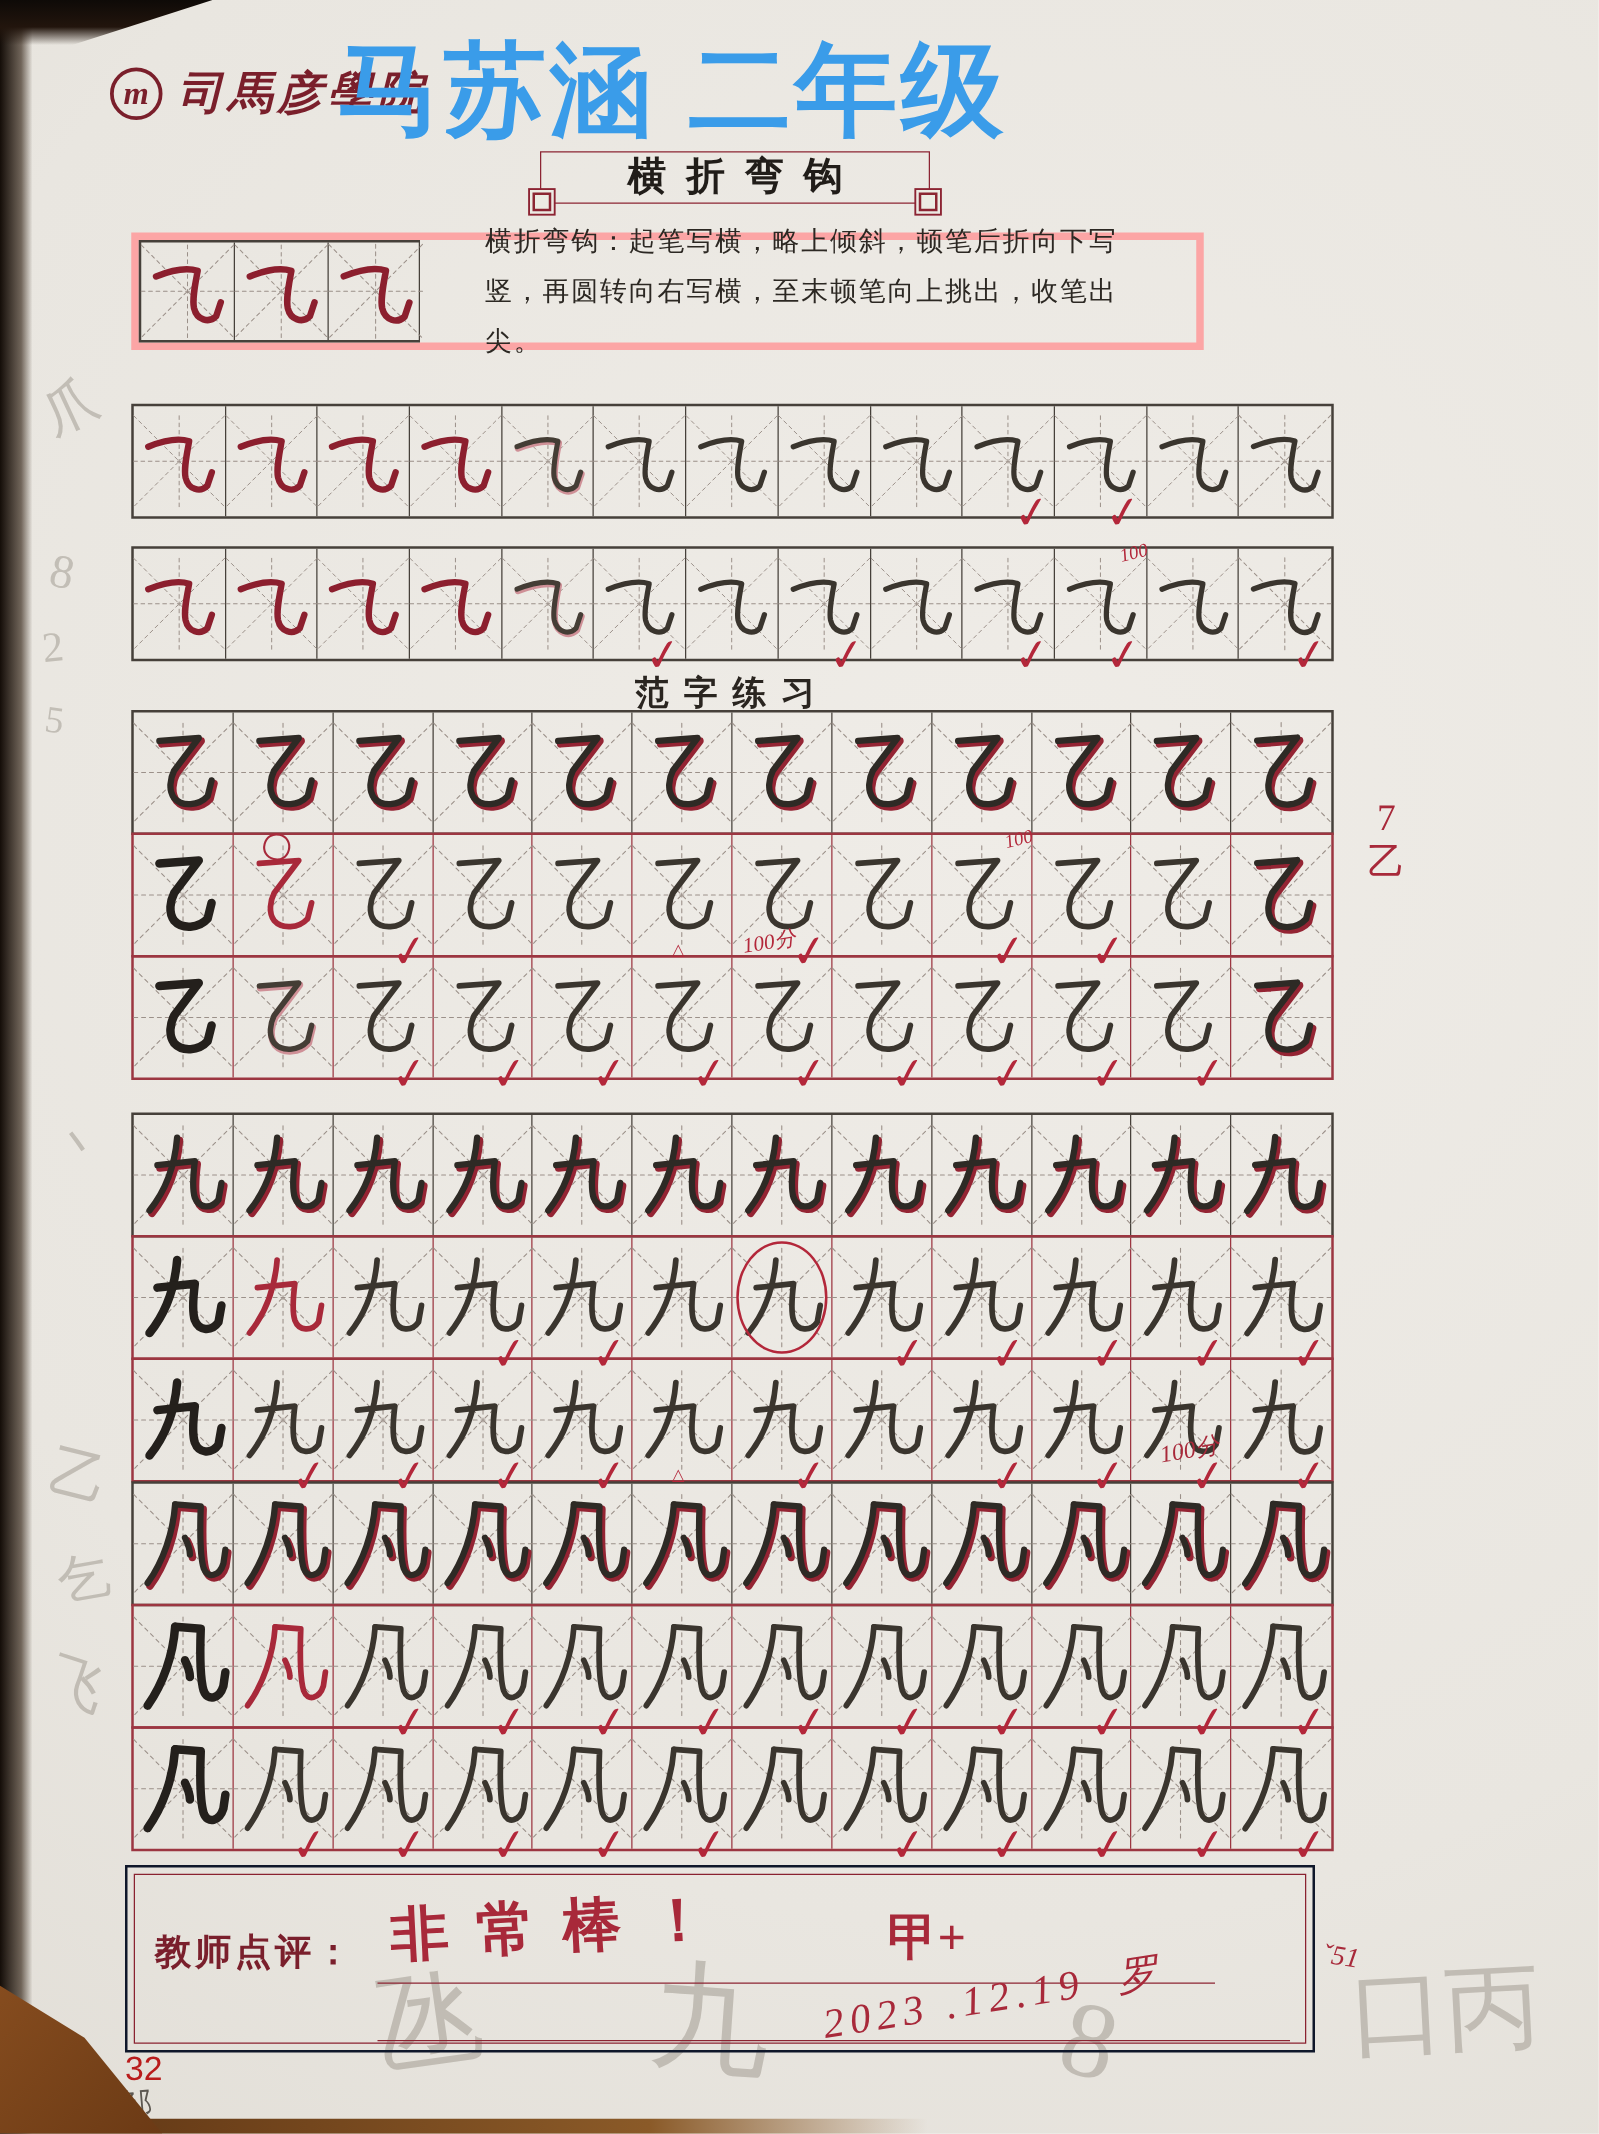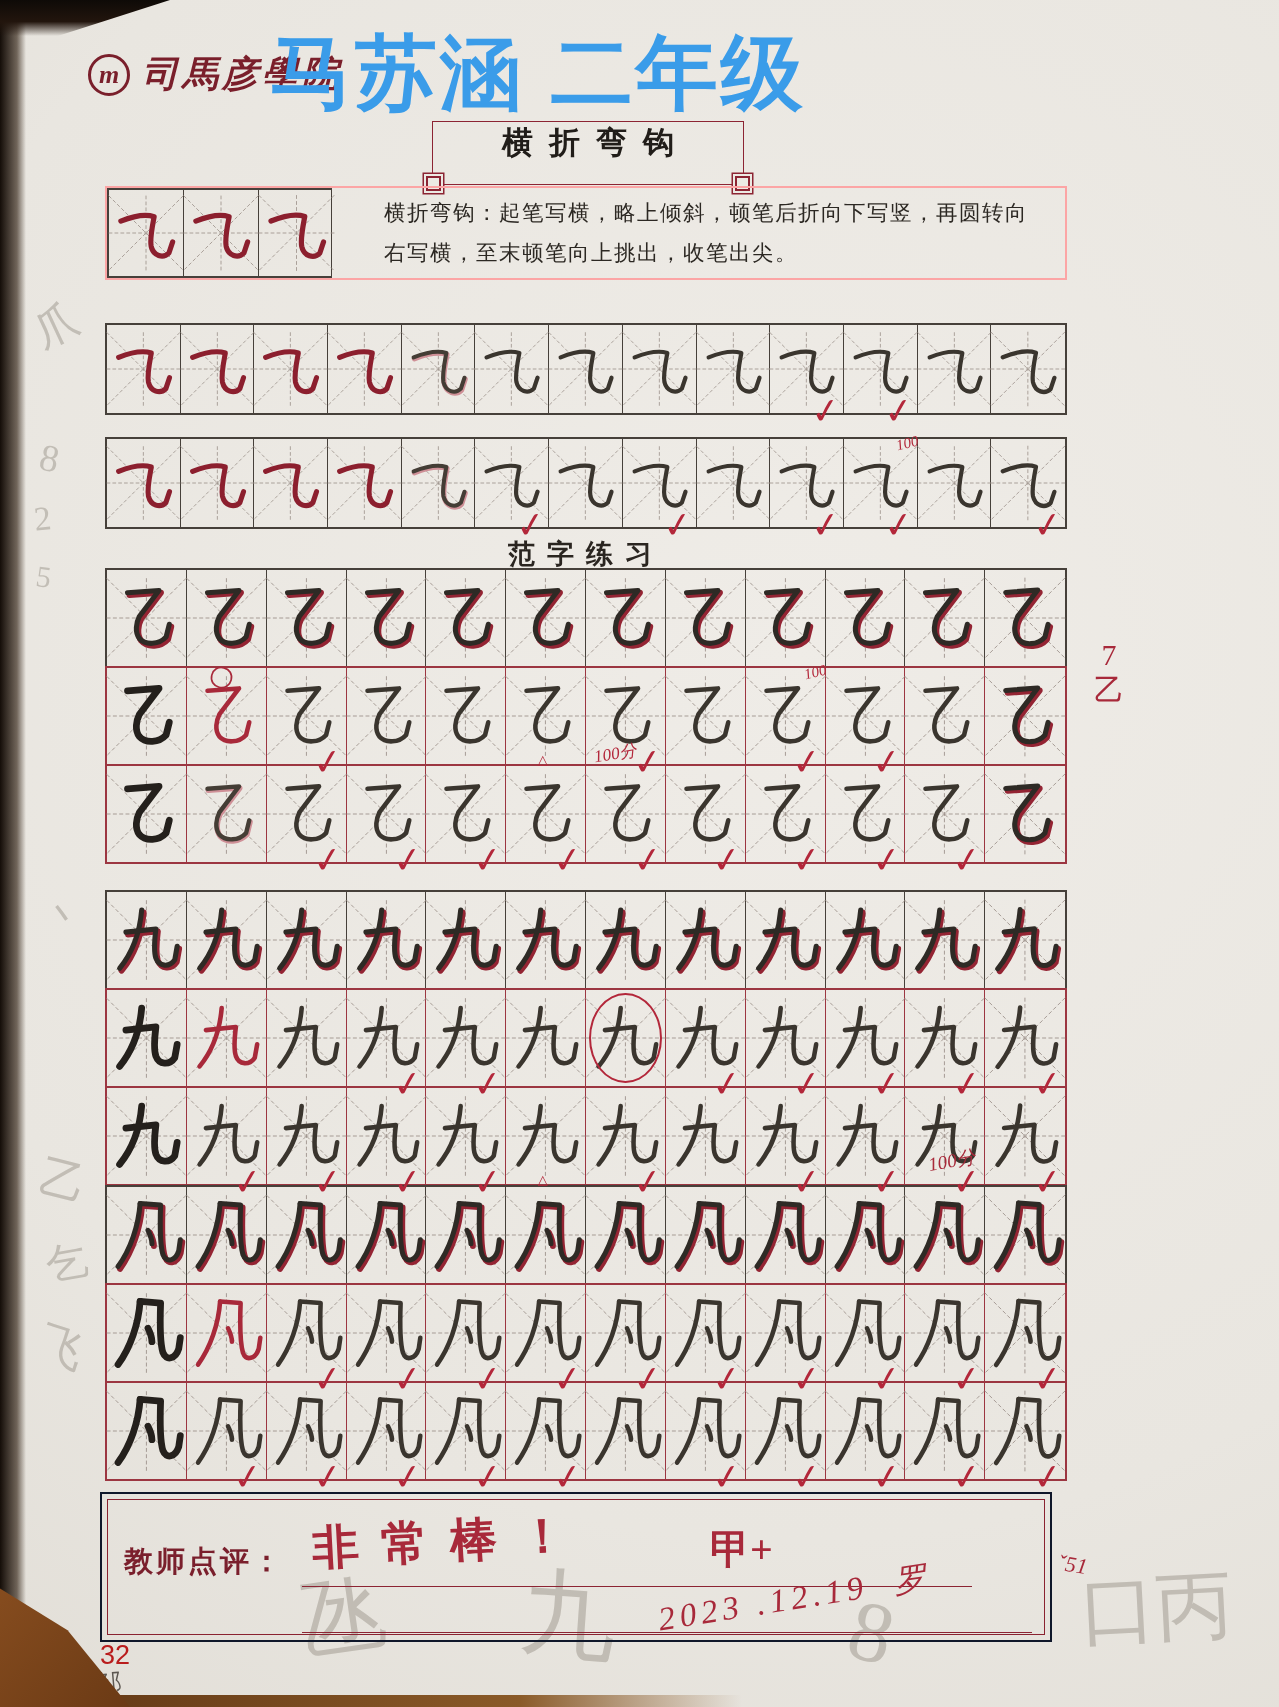--- a/index.html
+++ b/index.html
@@ -30,22 +30,22 @@
   .logo-mark { width:42px; height:42px; border:3px solid #7a1f2b; border-radius:50%;
     color:#7a1f2b; font:italic 700 26px "Liberation Serif",serif;
     display:flex; align-items:center; justify-content:center; }
   .logo-text { color:#7a1f2b; font-weight:700; font-size:36px; letter-spacing:4px;
     font-style:italic; }
   #student-overlay { position:absolute; left:270px; top:30px; z-index:40;
     color:#3a9ce9; font:800 82px/1.05 "Liberation Sans","DejaVu Sans",sans-serif;
     letter-spacing:3px; white-space:nowrap; }
 
   
-  #title-frame { position:absolute; left:432px; top:121px; width:312px; height:64px;
-    border:1.6px solid #8c2433; display:flex; align-items:flex-start; justify-content:center; }
+  #title-frame { position:absolute; left:432px; top:121px; width:312px; height:42px;
+    border:1.6px solid #8c2433; display:flex; align-items:flex-end; justify-content:center; }
   #title-frame::before, #title-frame::after { content:""; position:absolute; width:11px; height:11px;
     border:2px solid #8c2433; background:#eceae4;
     box-shadow:0 0 0 2px #eceae4, 0 0 0 3.5px #8c2433; bottom:-7px; }
   #title-frame::before { left:-7px; }
   #title-frame::after { right:-7px; }
   .title-text { font-size:31px; color:#211d19; letter-spacing:16px; font-weight:600;
     padding-left:16px; }
 
   
   .grid-row { display:grid; --bc:#46403a; border:2px solid var(--bc); background:transparent; }
@@ -73,22 +73,22 @@
     font-style:italic; transform:rotate(-14deg); z-index:3; }
   .mk-100fen { position:absolute; top:-24px; left:8px; color:#b3273a; font-size:17px;
     font-style:italic; transform:rotate(-9deg); z-index:3; white-space:nowrap; }
   .mk-tri { position:absolute; bottom:-4px; left:40%; color:#b3273a; font-size:13px; z-index:3; }
   .mk-blot { position:absolute; top:-6px; left:28%; color:#a8293a; font-size:24px; font-weight:700;
     z-index:3; transform:rotate(14deg); }
 
   
   .sec-title { position:absolute; left:105px; width:962px; text-align:center;
     font-size:27px; font-weight:600; letter-spacing:12px; color:#2a2520; }
-  #intro-row { position:absolute; left:105px; top:186px; width:962px; height:94px;
-    border:2px solid #fca5a5; display:flex; }
+  #intro-row { position:absolute; left:105px; top:186px; width:858px; height:94px;
+    border:6px solid #fca5a5; display:flex; }
   #intro-cells { display:grid; grid-template-columns:repeat(3,75px); width:225px; height:100%;
     --bc:#46403a; border-right:1.5px solid var(--bc); }
   #intro-text { flex:1; padding:10px 26px 8px 52px; font-size:21.5px; line-height:1.85;
     color:#2c2823; letter-spacing:1.5px; display:flex; align-items:center; }
   #row-sA { position:absolute; left:105px; top:323px; width:962px; }
   #row-sB { position:absolute; left:105px; top:437px; width:962px; }
   .block { position:absolute; left:105px; width:962px; }
   .block .grid-row + .grid-row { margin-top:-2px; }
   #block-yi  { top:568px; }
   #block-jiu { top:890px; }

